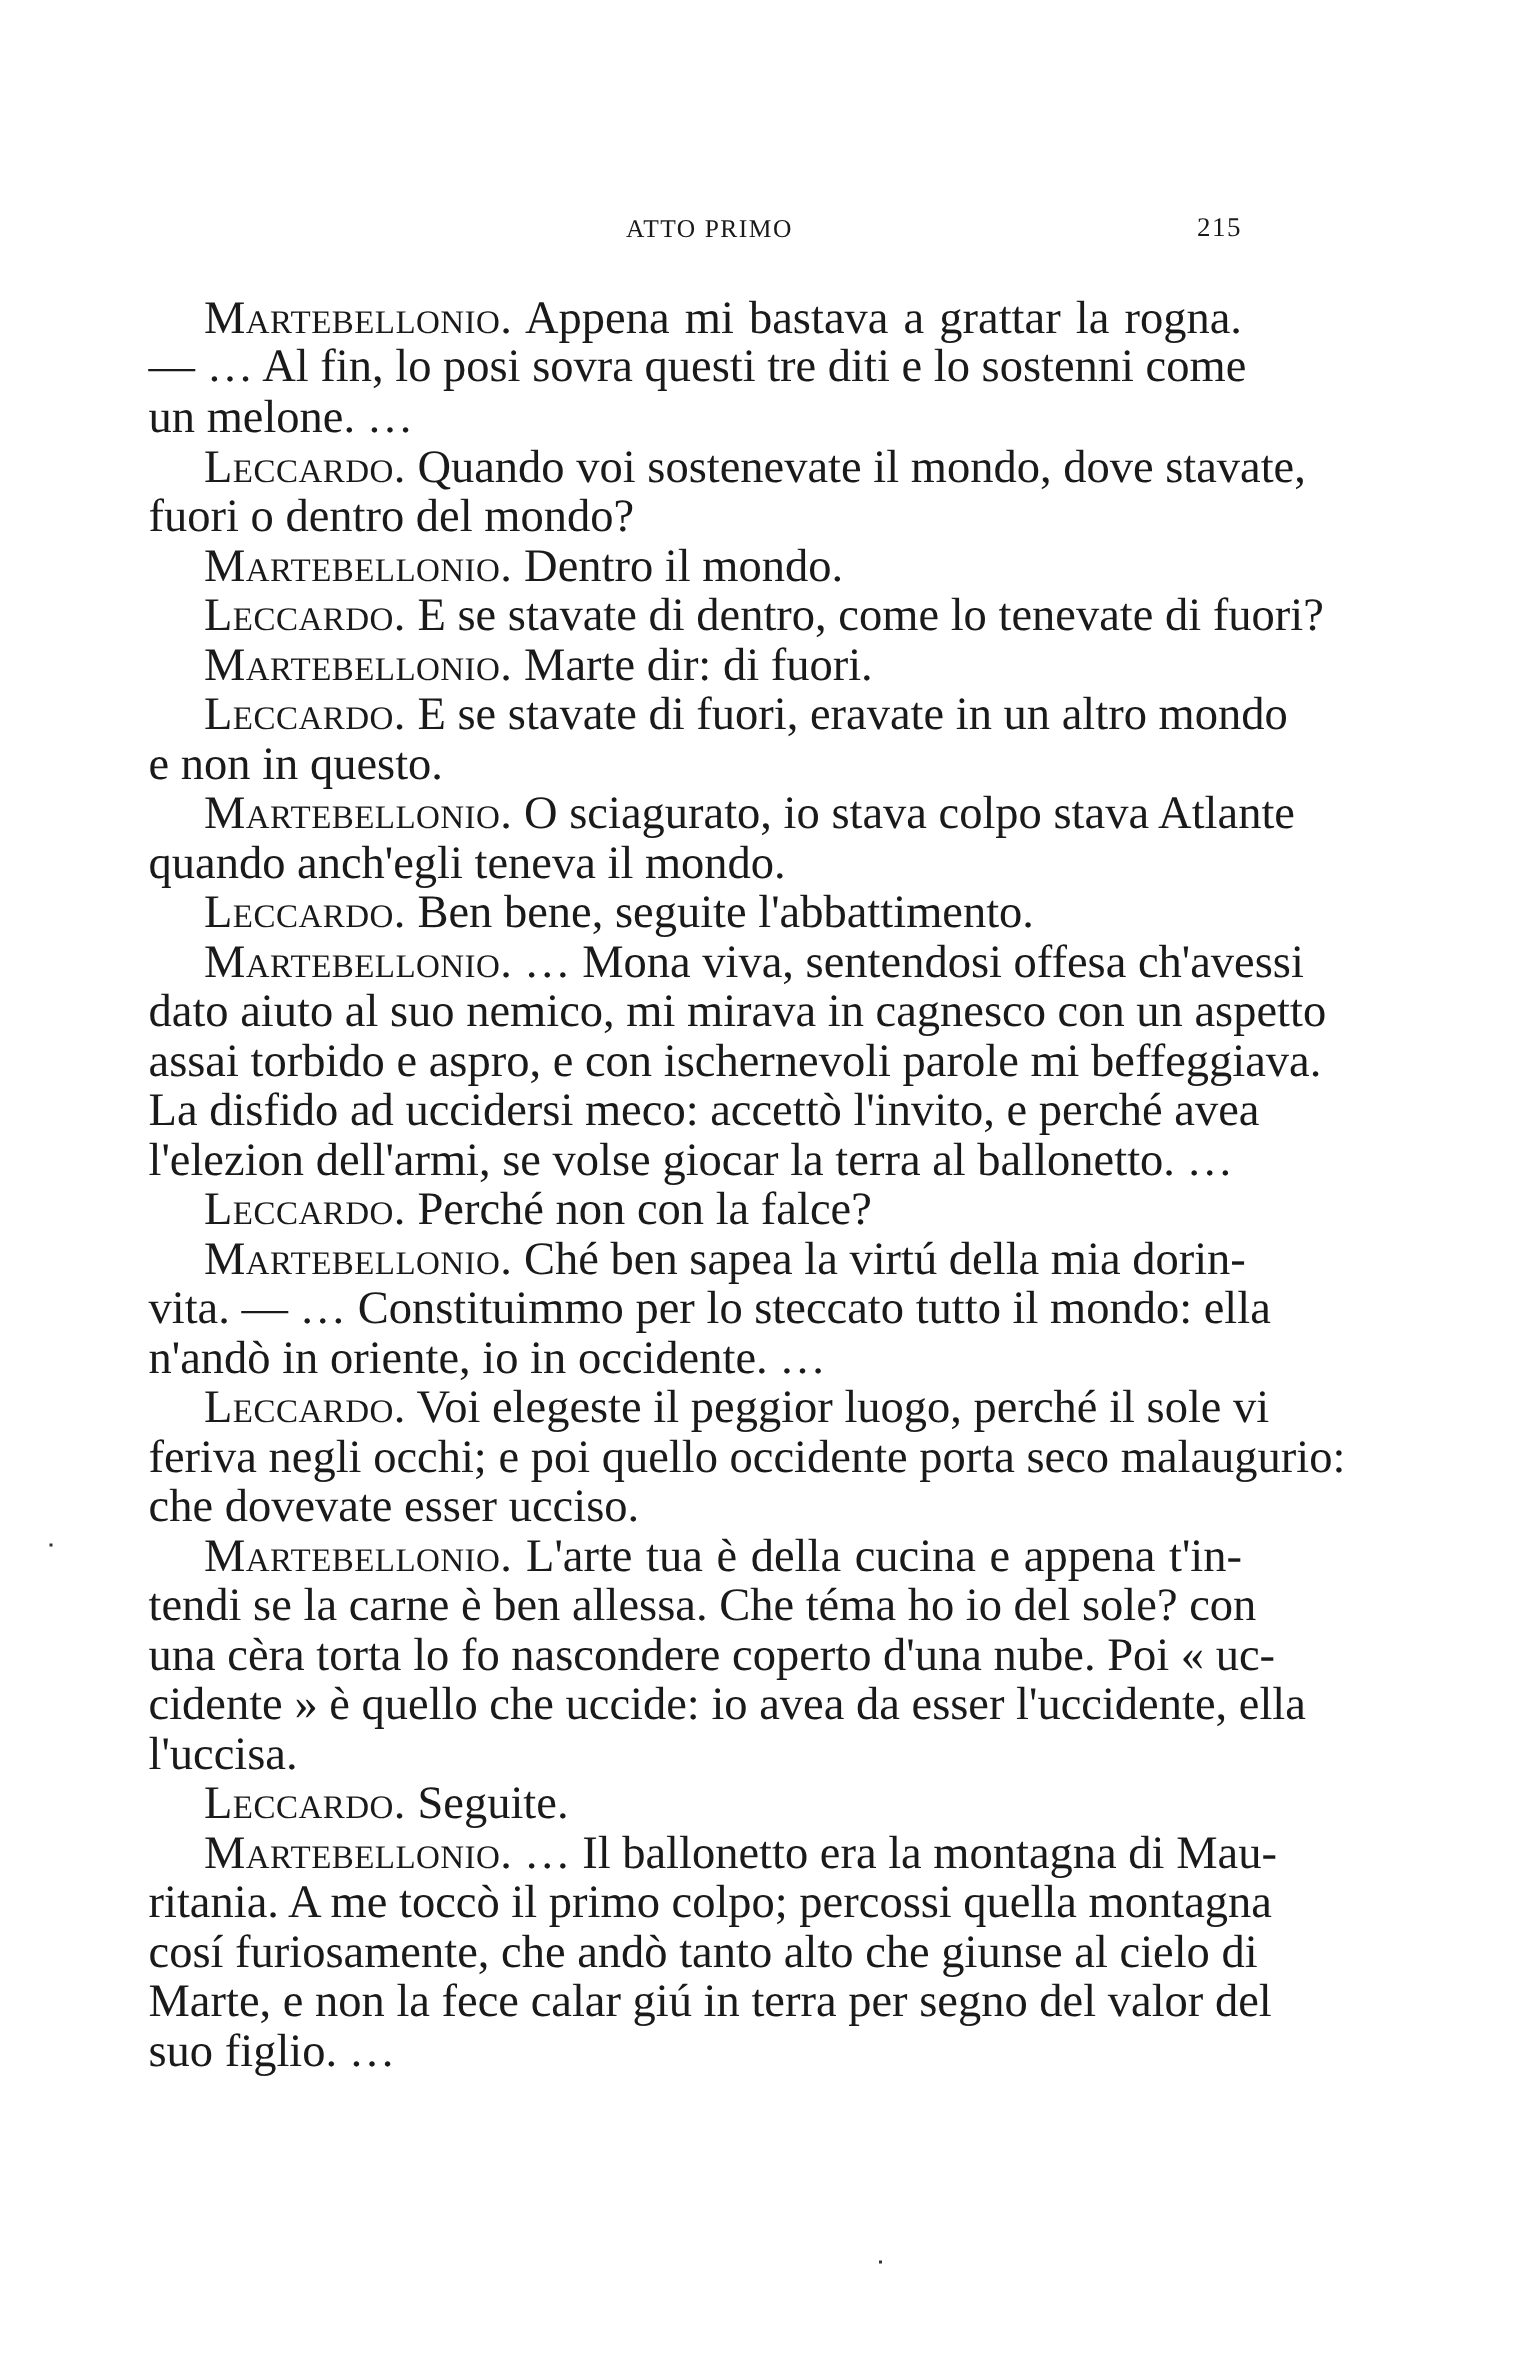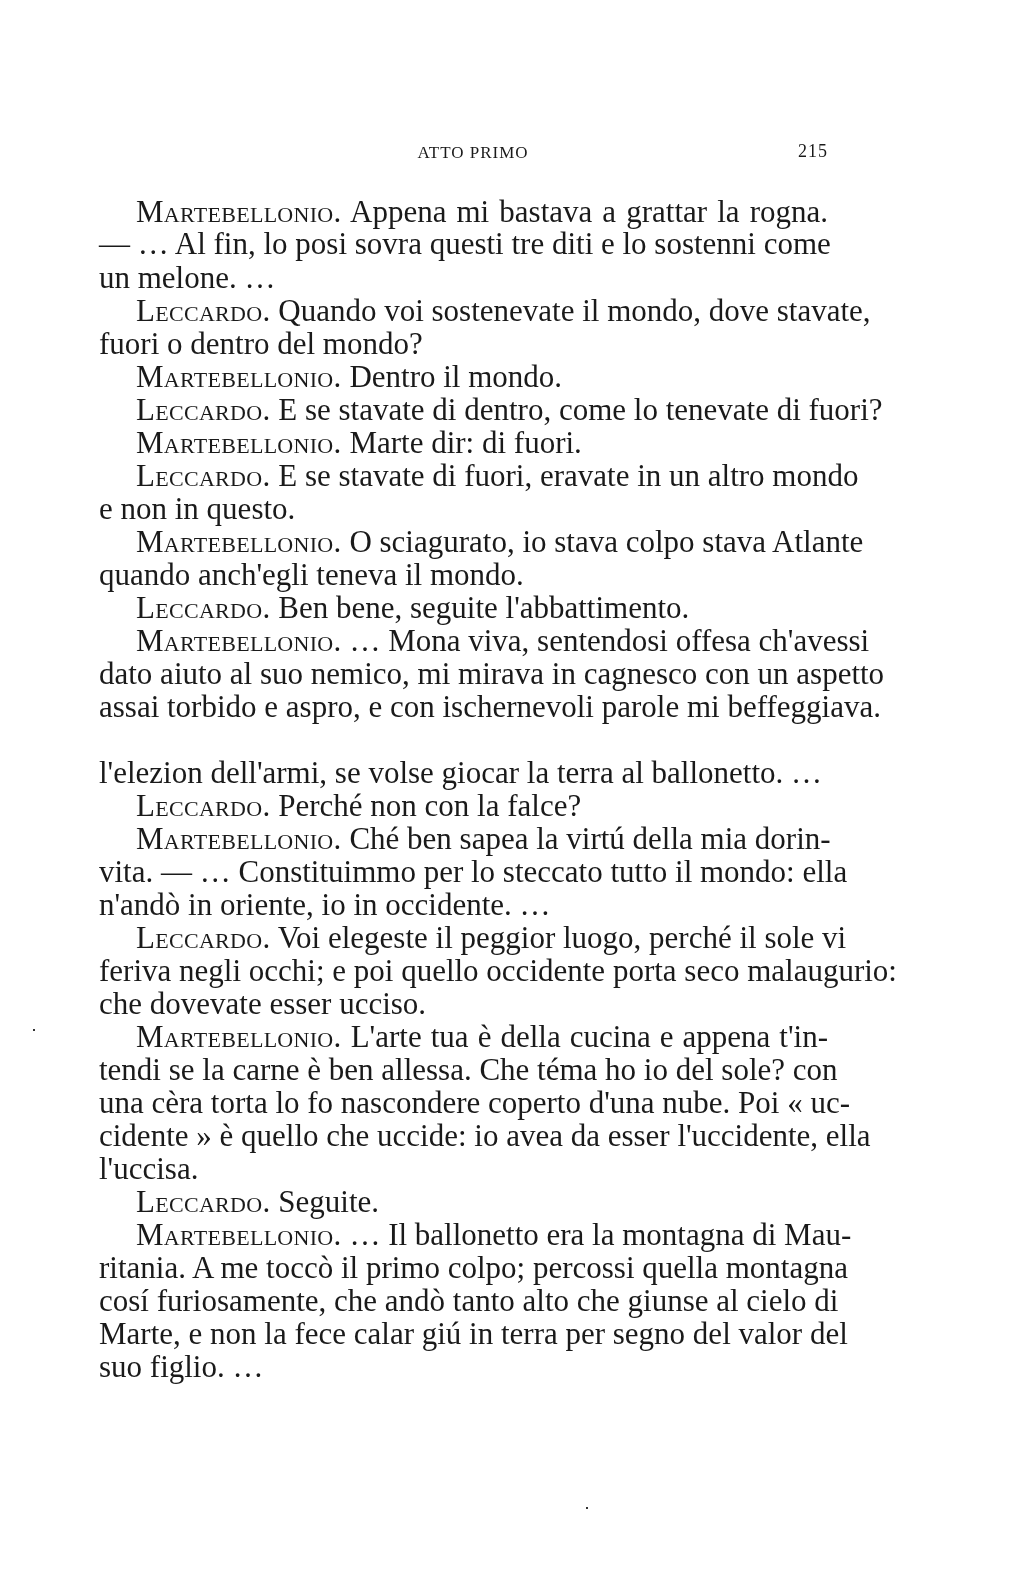--- a/index.html
+++ b/index.html
@@ -100,20 +100,21 @@
   <div class="line last" style="top:494px"><span>e non in questo.</span></div>
 
   <div class="line indent" style="top:527px"><span class="speaker">Martebellonio.</span><span> O sciagurato, io stava colpo stava Atlante</span></div>
   <div class="line last" style="top:560px"><span>quando anch'egli teneva il mondo.</span></div>
 
   <div class="line indent last" style="top:593px"><span class="speaker">Leccardo.</span><span> Ben bene, seguite l'abbattimento.</span></div>
 
   <div class="line indent" style="top:626px"><span class="speaker">Martebellonio.</span><span> … Mona viva, sentendosi offesa ch'avessi</span></div>
   <div class="line" style="top:659px"><span>dato aiuto al suo nemico, mi mirava in cagnesco con un aspetto</span></div>
   <div class="line" style="top:692px"><span>assai torbido e aspro, e con ischernevoli parole mi beffeggiava.</span></div>
+  <div class="line" style="top:725px"><span>La disfido ad uccidersi meco: accettò l'invito, e perché avea</span></div>
   <div class="line last" style="top:758px"><span>l'elezion dell'armi, se volse giocar la terra al ballonetto. …</span></div>
 
   <div class="line indent last" style="top:791px"><span class="speaker">Leccardo.</span><span> Perché non con la falce?</span></div>
 
   <div class="line indent" style="top:824px"><span class="speaker">Martebellonio.</span><span> Ché ben sapea la virtú della mia dorin-</span></div>
   <div class="line" style="top:857px"><span>vita. — … Constituimmo per lo steccato tutto il mondo: ella</span></div>
   <div class="line last" style="top:890px"><span>n'andò in oriente, io in occidente. …</span></div>
 
   <div class="line indent" style="top:923px"><span class="speaker">Leccardo.</span><span> Voi elegeste il peggior luogo, perché il sole vi</span></div>
   <div class="line" style="top:956px"><span>feriva negli occhi; e poi quello occidente porta seco malaugurio:</span></div>

